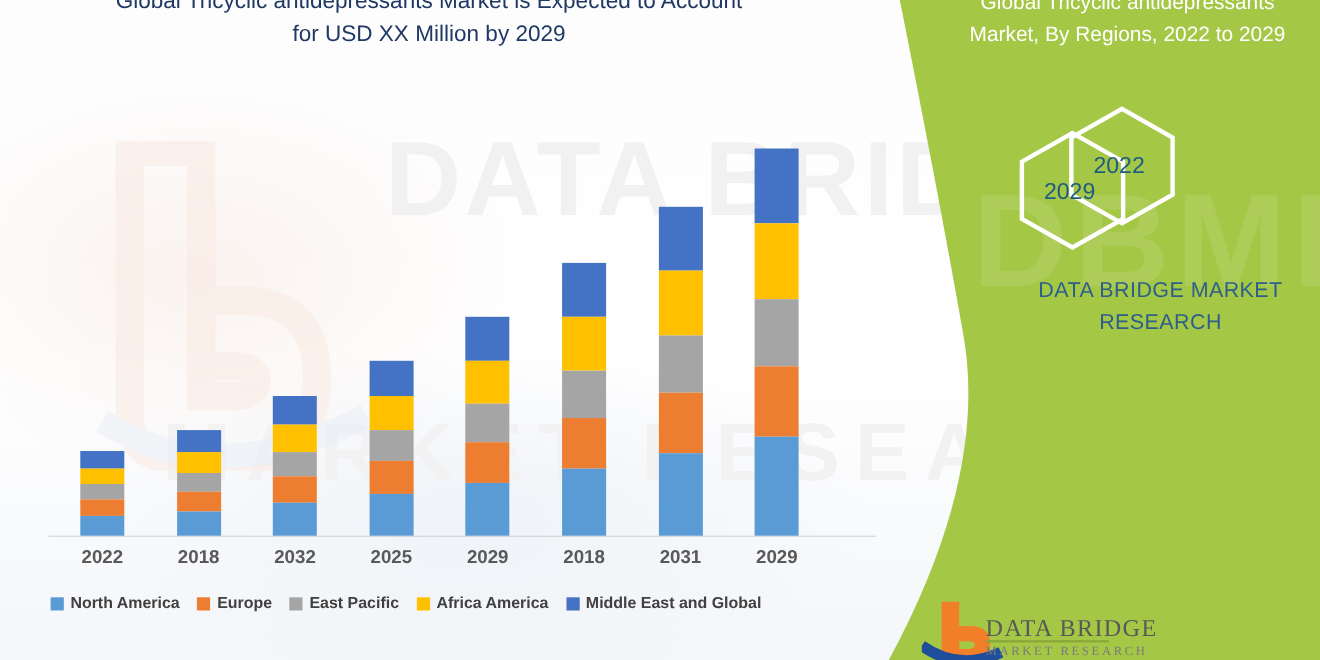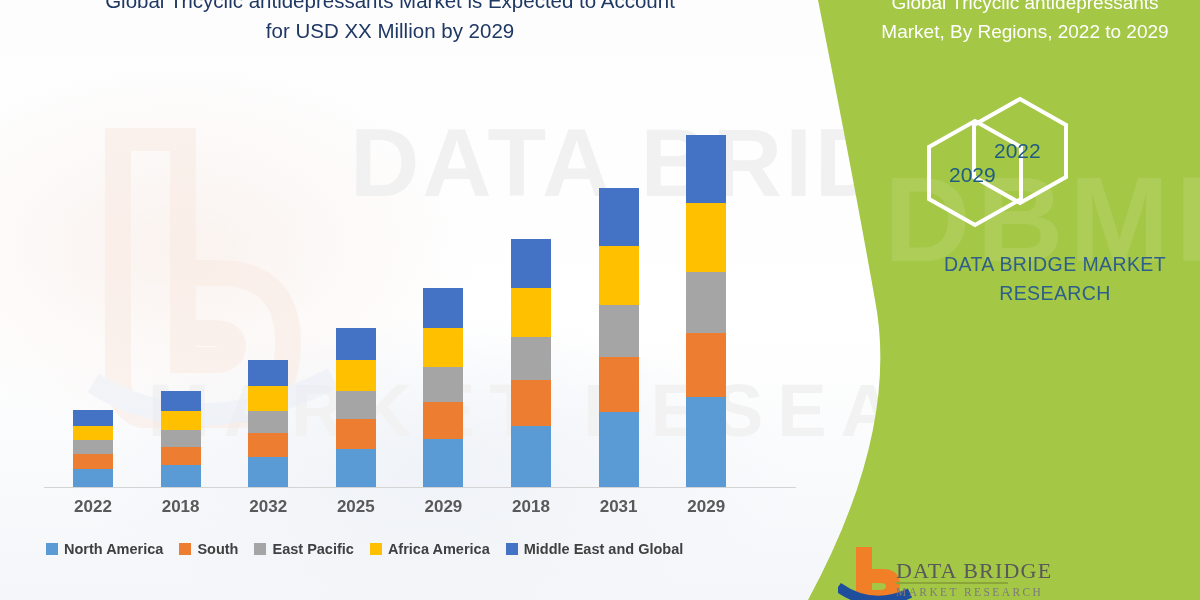--- a/index.html
+++ b/index.html
@@ -153,21 +153,21 @@
       </div>
   </div>
 
   <div class="legend" id="legend">
       <div class="lg-item">
         <span class="lg-swatch" style="background: rgb(91, 155, 213);"></span>
         <span class="lg-label">North America</span>
       </div>
       <div class="lg-item">
         <span class="lg-swatch" style="background: rgb(237, 125, 49);"></span>
-        <span class="lg-label">South</span>
+        <span class="lg-label">Europe</span>
       </div>
       <div class="lg-item">
         <span class="lg-swatch" style="background: rgb(165, 165, 165);"></span>
         <span class="lg-label">East Pacific</span>
       </div>
       <div class="lg-item">
         <span class="lg-swatch" style="background: rgb(255, 192, 0);"></span>
         <span class="lg-label">Africa America</span>
       </div>
       <div class="lg-item">

